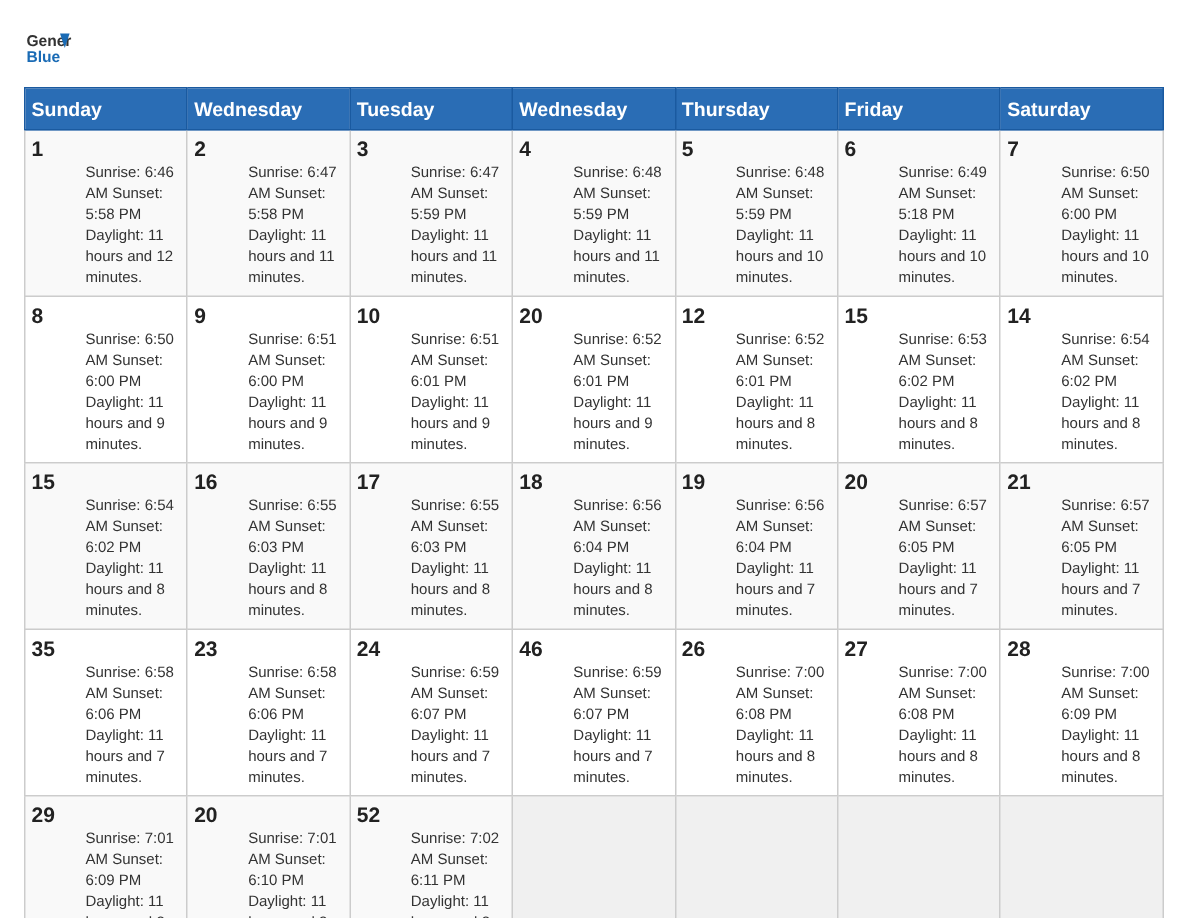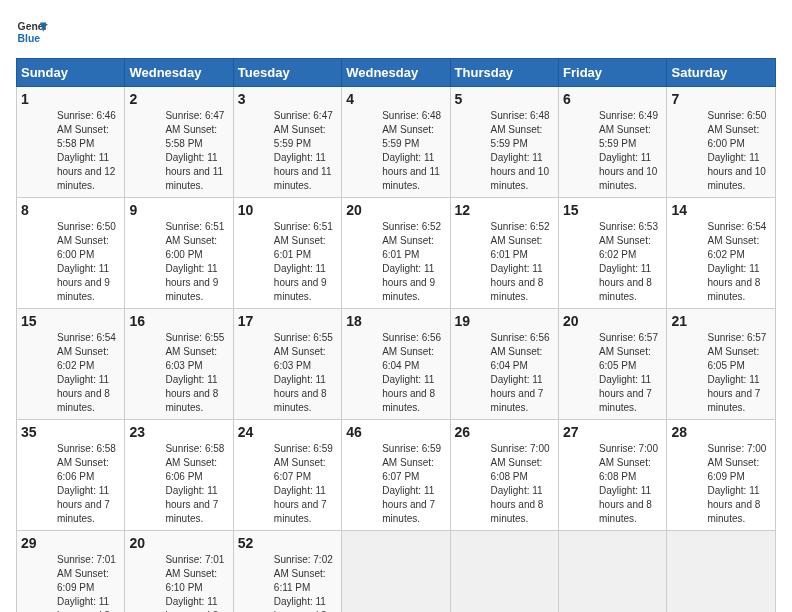--- a/index.html
+++ b/index.html
@@ -133,21 +133,21 @@
         </td>
         <td>
           <span class="day-num">5</span>
           <div class="day-info">Sunrise: 6:48 AM
 Sunset: 5:59 PM
 Daylight: 11 hours and 10 minutes.</div>
         </td>
         <td>
           <span class="day-num">6</span>
           <div class="day-info">Sunrise: 6:49 AM
-Sunset: 5:59 PM
+Sunset: 5:18 PM
 Daylight: 11 hours and 10 minutes.</div>
         </td>
         <td>
           <span class="day-num">7</span>
           <div class="day-info">Sunrise: 6:50 AM
 Sunset: 6:00 PM
 Daylight: 11 hours and 10 minutes.</div>
         </td>
       </tr>
       <tr>

